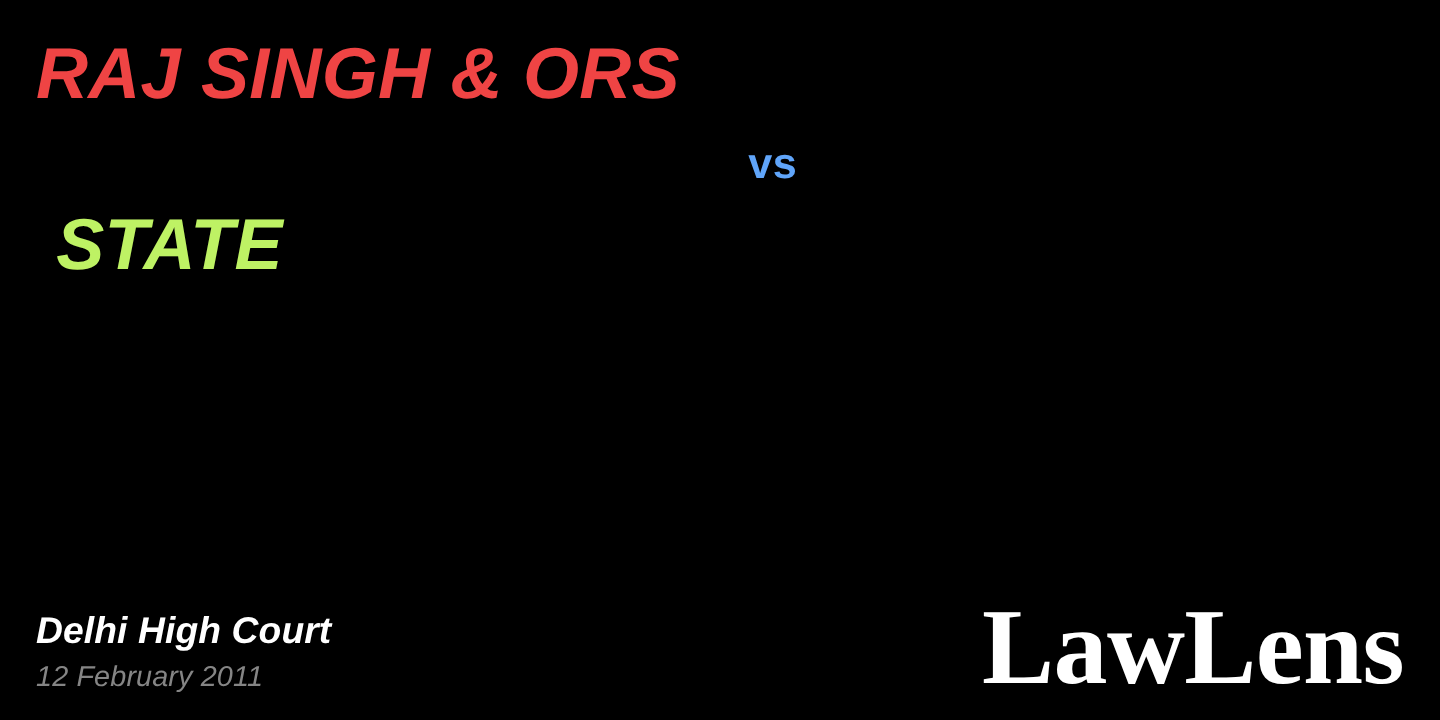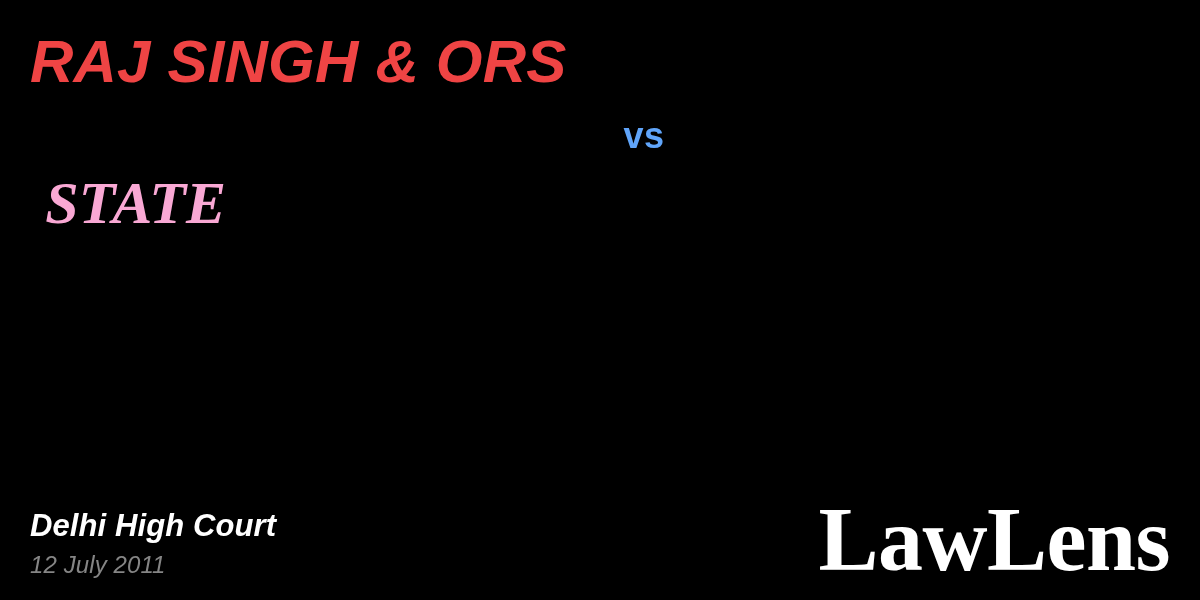--- a/index.html
+++ b/index.html
@@ -54,27 +54,27 @@
     line-height: 1;
     letter-spacing: 0.5px;
     color: #60a5fa;
   }
 
   .party-respondent {
     position: absolute;
     left: 30px;
     top: 172px;
     width: 1000px;
-    font-family: Liberation Serif, serif;
+    font-family: Liberation Sans, sans-serif;
     font-size: 60px;
     font-weight: 700;
     font-style: italic;
     line-height: 1.06;
     letter-spacing: 0.2px;
-    color: #f9a8d4;
+    color: #bef264;
     white-space: pre;
   }
 
   
 
   .footer {
     position: absolute;
     left: 0;
     bottom: 0;
     width: 1200px;
@@ -139,21 +139,21 @@
   <div class="vs-row">
     <span class="vs-label">vs</span>
   </div>
 
   <div class="party-respondent"> STATE</div>
 
   <div class="footer">
 
     <div class="footer-left">
       <div class="court-name">Delhi High Court</div>
-      <div class="judgment-date">12 July 2011</div>
+      <div class="judgment-date">12 February 2011</div>
     </div>
 
     <div class="footer-right">
       <div class="brand-logo">LawLens</div>
     </div>
 
   </div>
 
 </div>
 

